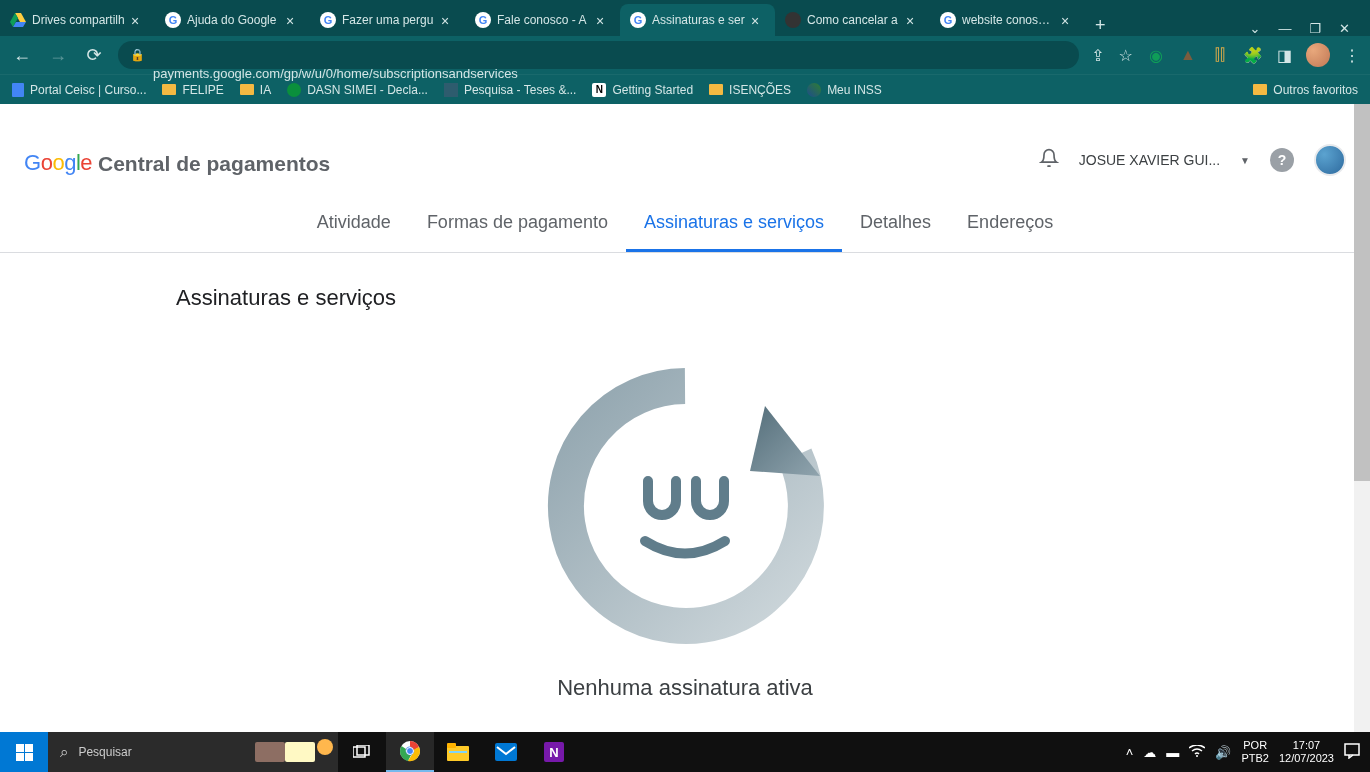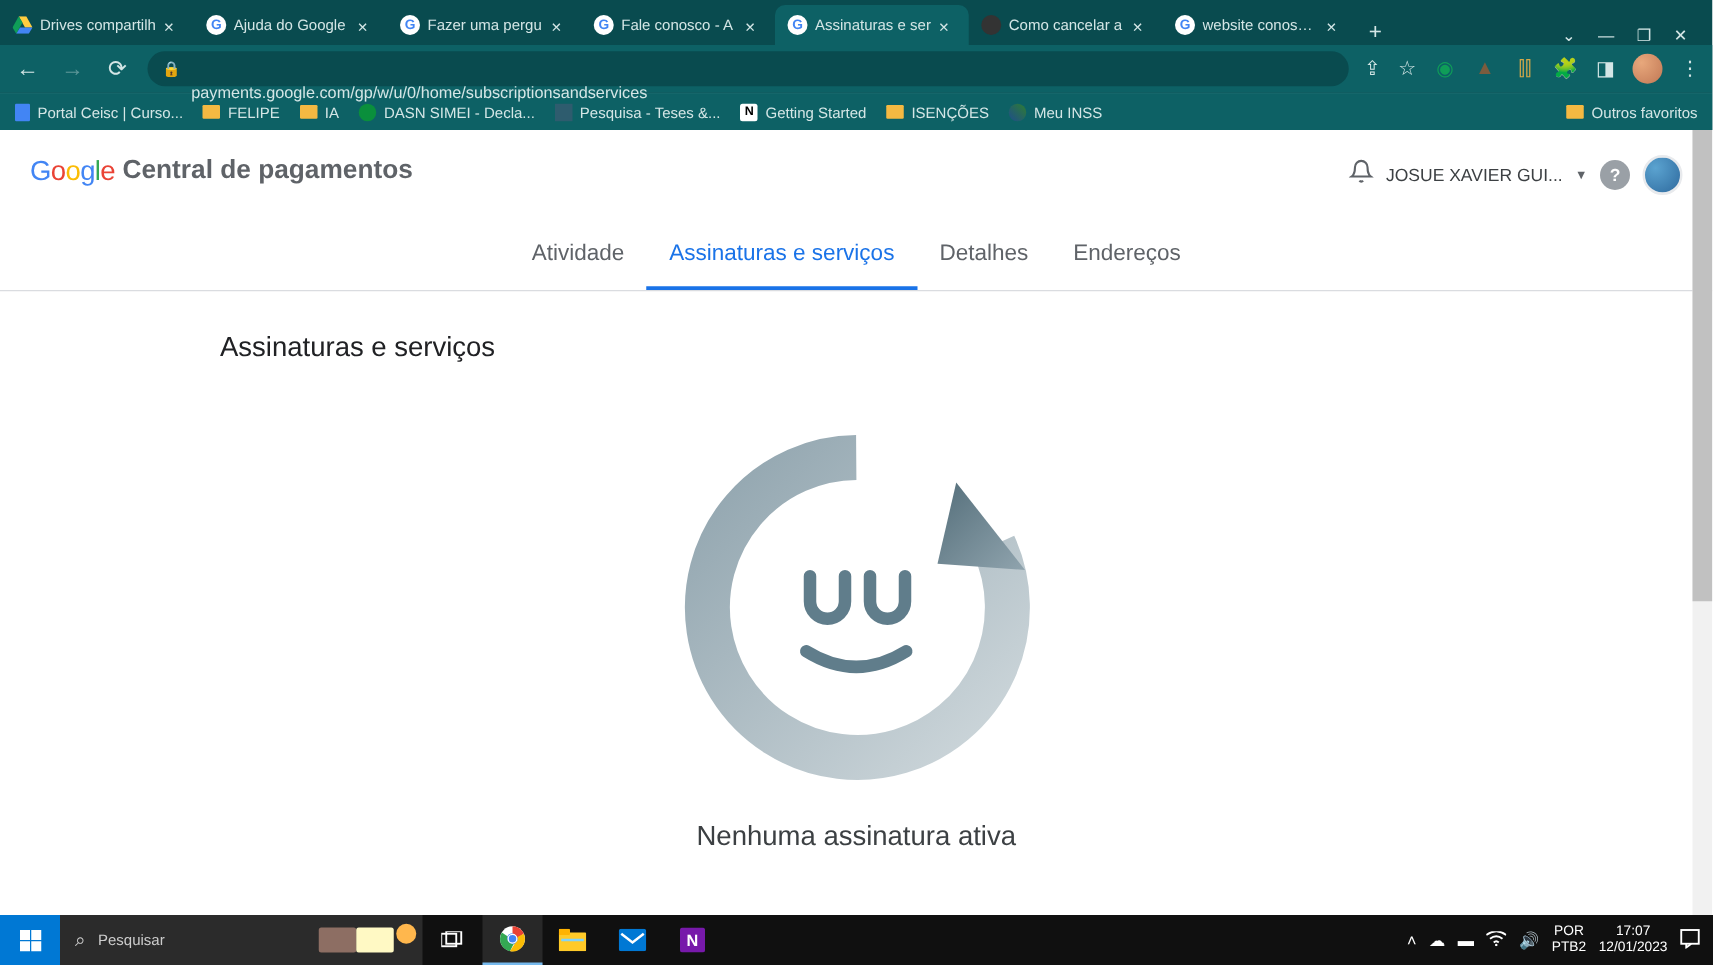--- a/index.html
+++ b/index.html
@@ -32,30 +32,30 @@
     .bookmark { display: flex; align-items: center; gap: 6px; cursor: pointer; white-space: nowrap; }
     .bookmark-icon { width: 14px; height: 14px; display: inline-flex; align-items: center; justify-content: center; }
     .folder-icon { background: #f4b942; width: 14px; height: 11px; border-radius: 1px; }
     .bookmarks-right { margin-left: auto; }
 
     
     .page { background: #fff; height: calc(772px - 36px - 38px - 30px - 40px); overflow-y: auto; position: relative; }
     .page-scrollbar { position: absolute; right: 0; top: 0; width: 16px; height: 100%; background: #f1f1f1; }
     .page-scrollbar-thumb { width: 100%; height: 60%; background: #c1c1c1; border-radius: 0; }
 
-    .app-header { display: flex; align-items: flex-start; padding: 20px 24px; }
+    .app-header { display: flex; align-items: flex-end; padding: 20px 24px; margin-top: 20px; }
     .google-logo { font-size: 22px; font-weight: 500; letter-spacing: -0.5px; }
     .google-logo .g1 { color: #4285f4; }
     .google-logo .g2 { color: #ea4335; }
     .google-logo .g3 { color: #fbbc05; }
     .google-logo .g4 { color: #4285f4; }
     .google-logo .g5 { color: #34a853; }
     .google-logo .g6 { color: #ea4335; }
     .app-title { font-size: 21px; color: #5f6368; margin-left: 6px; font-weight: 700; }
-    .header-right { margin-left: auto; display: flex; align-items: center; gap: 10px; }
+    .header-right { margin-left: auto; display: flex; align-items: center; gap: 20px; }
     .bell-icon { color: #5f6368; font-size: 20px; cursor: pointer; }
     .user-name { color: #3c4043; font-size: 14px; font-weight: 500; }
     .dropdown-arrow { color: #5f6368; font-size: 10px; cursor: pointer; }
     .help-icon { width: 24px; height: 24px; border-radius: 50%; background: #9aa0a6; color: #fff; display: flex; align-items: center; justify-content: center; font-size: 14px; font-weight: bold; cursor: pointer; }
     .page-avatar { width: 32px; height: 32px; border-radius: 50%; background: radial-gradient(circle at 30% 30%, #5ba3d0, #2e6a9e); border: 2px solid #e8eaed; cursor: pointer; }
 
     .main-nav { display: flex; justify-content: center; border-bottom: 1px solid #dadce0; }
     .main-nav-item { padding: 16px 18px; color: #5f6368; font-size: 18px; cursor: pointer; border-bottom: 3px solid transparent; }
     .main-nav-item.active { color: #1a73e8; border-bottom-color: #1a73e8; }
 
@@ -222,20 +222,21 @@
       </span>
       <span class="user-name">JOSUE XAVIER GUI...</span>
       <span class="dropdown-arrow">▼</span>
       <span class="help-icon">?</span>
       <span class="page-avatar"></span>
     </div>
   </div>
 
   <div class="main-nav">
     <div class="main-nav-item">Atividade</div>
+    <div class="main-nav-item">Formas de pagamento</div>
     <div class="main-nav-item active">Assinaturas e serviços</div>
     <div class="main-nav-item">Detalhes</div>
     <div class="main-nav-item">Endereços</div>
   </div>
 
   <div class="content">
     <h1 class="section-title">Assinaturas e serviços</h1>
 
     <div class="empty-state">
       <div class="empty-illustration">
@@ -336,21 +337,21 @@
           <circle cx="8" cy="11" r="1" fill="#fff"></circle>
         </svg>
     </span>
     <span class="tray-icon">🔊</span>
     <div class="tray-text">
       <div>POR</div>
       <div>PTB2</div>
     </div>
     <div class="tray-text">
       <div>17:07</div>
-      <div>12/01/2023</div>
+      <div>12/07/2023</div>
     </div>
     <span class="tray-icon">
       <svg width="16" height="16" viewBox="0 0 16 16">
           <rect x="1" y="1" width="14" height="11" fill="none" stroke="#fff" stroke-width="1.5"></rect>
           <path d="M5 12 L5 15 L9 12" fill="none" stroke="#fff" stroke-width="1.5"></path>
         </svg>
     </span>
   </div>
 </div>
 

